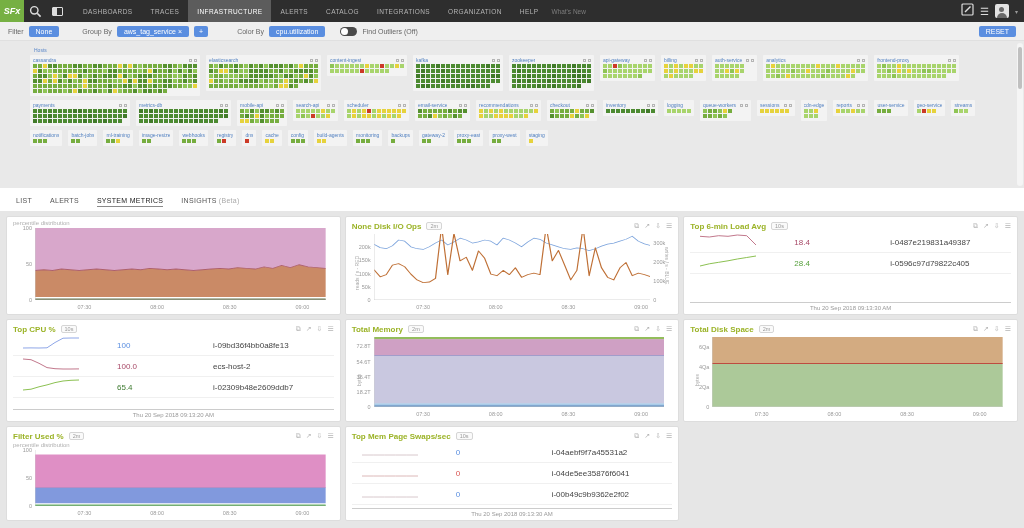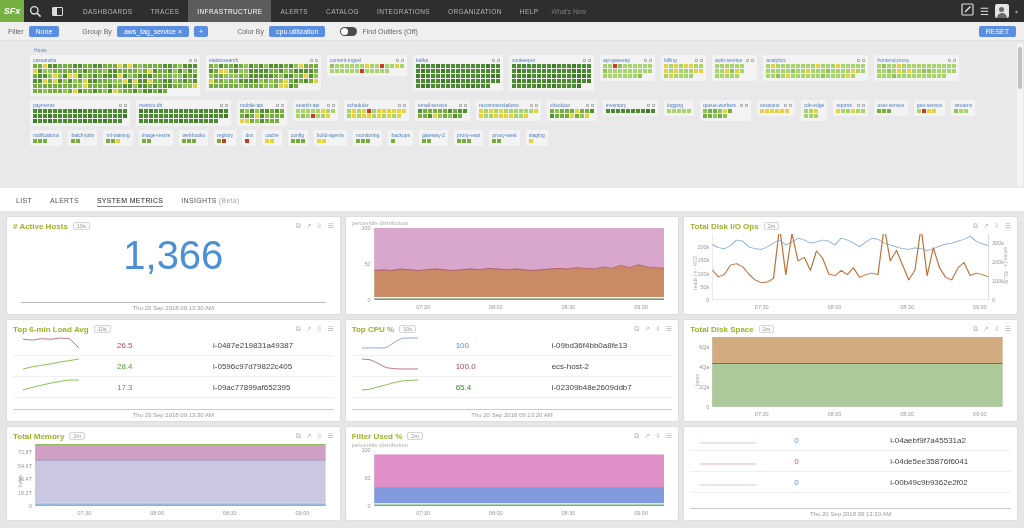--- a/index.html
+++ b/index.html
@@ -1513,37 +1513,20 @@
 
   <div class="tabs" id="tabs">
       <span class="tab">LIST</span>
       <span class="tab">ALERTS</span>
       <span class="tab active">SYSTEM METRICS</span>
       <span class="tab">INSIGHTS<span class="sfx">(Beta)</span></span>
     </div>
 
   <div class="grid" id="grid">
       <div class="card">
-        <div class="c-head">
-          <span class="c-title"># Active Hosts</span>
-          <span class="c-badge">10s</span>
-          <div class="c-icons">
-            <span>⧉</span>
-            <span>↗</span>
-            <span>⇩</span>
-            <span>☰</span>
-          </div>
-        </div>
-        <div class="c-body">
-          <div class="bignum">1,366</div>
-        </div>
-        <div class="ruleline"></div>
-        <div class="c-footer">Thu 20 Sep 2018 09:13:30 AM</div>
-      </div>
-      <div class="card">
         <div class="c-sub">percentile distribution</div>
         <div class="c-body">
           <div class="plotwrap">
             <svg class="plot-svg" viewBox="0 0 300 100" preserveAspectRatio="none">
               <path d="M0,0 L300,0 L300.0,56.0 L290.9,55.0 L281.8,54.0 L272.7,51.0 L263.6,55.0 L254.5,52.0 L245.5,56.0 L236.4,54.0 L227.3,57.0 L218.2,56.0 L209.1,55.0 L200.0,57.0 L190.9,56.0 L181.8,57.0 L172.7,58.0 L163.6,59.0 L154.5,58.0 L145.5,57.0 L136.4,58.0 L127.3,57.0 L118.2,56.0 L109.1,58.0 L100.0,57.0 L90.9,58.0 L81.8,59.0 L72.7,58.0 L63.6,57.0 L54.5,58.0 L45.5,59.0 L36.4,58.0 L27.3,57.0 L18.2,59.0 L9.1,58.0 L0.0,59.0 Z" fill="#d8a7cb"></path>
               <path d="M0,59.0 L0.0,59.0 L9.1,58.0 L18.2,59.0 L27.3,57.0 L36.4,58.0 L45.5,59.0 L54.5,58.0 L63.6,57.0 L72.7,58.0 L81.8,59.0 L90.9,58.0 L100.0,57.0 L109.1,58.0 L118.2,56.0 L127.3,57.0 L136.4,58.0 L145.5,57.0 L154.5,58.0 L163.6,59.0 L172.7,58.0 L181.8,57.0 L190.9,56.0 L200.0,57.0 L209.1,55.0 L218.2,56.0 L227.3,57.0 L236.4,54.0 L245.5,56.0 L254.5,52.0 L263.6,55.0 L272.7,51.0 L281.8,54.0 L290.9,55.0 L300.0,56.0 L300,96 L0,96 Z" fill="#ca8a66"></path>
               <path d="M0,59.0 L0.0,59.0 L9.1,58.0 L18.2,59.0 L27.3,57.0 L36.4,58.0 L45.5,59.0 L54.5,58.0 L63.6,57.0 L72.7,58.0 L81.8,59.0 L90.9,58.0 L100.0,57.0 L109.1,58.0 L118.2,56.0 L127.3,57.0 L136.4,58.0 L145.5,57.0 L154.5,58.0 L163.6,59.0 L172.7,58.0 L181.8,57.0 L190.9,56.0 L200.0,57.0 L209.1,55.0 L218.2,56.0 L227.3,57.0 L236.4,54.0 L245.5,56.0 L254.5,52.0 L263.6,55.0 L272.7,51.0 L281.8,54.0 L290.9,55.0 L300.0,56.0" fill="none" stroke="#ad5f6d" stroke-width="1.2"></path>
               <rect x="0" y="98" width="300" height="2" fill="#55633a"></rect>
               <line x1="0" y1="0" x2="0" y2="100" stroke="#ccc" stroke-width="1"></line>
               <line x1="0" y1="100" x2="300" y2="100" stroke="#ccc" stroke-width="1"></line>
@@ -1555,21 +1538,21 @@
           <div class="xticks">
             <span class="xtick" style="left: 17%;">07:30</span>
             <span class="xtick" style="left: 42%;">08:00</span>
             <span class="xtick" style="left: 67%;">08:30</span>
             <span class="xtick" style="left: 92%;">09:00</span>
           </div>
         </div>
       </div>
       <div class="card">
         <div class="c-head">
-          <span class="c-title">Total Disk I/O Ops</span>
+          <span class="c-title">None Disk I/O Ops</span>
           <span class="c-badge">2m</span>
           <div class="c-icons">
             <span>⧉</span>
             <span>↗</span>
             <span>⇩</span>
             <span>☰</span>
           </div>
         </div>
         <div class="c-body">
           <div class="plotwrap rr">
@@ -1609,36 +1592,29 @@
             <span>↗</span>
             <span>⇩</span>
             <span>☰</span>
           </div>
         </div>
         <div class="c-body listrows">
           <div class="lrow">
             <div class="lspark"><svg width="60" height="14" viewBox="0 0 60 14">
                 <path d="M2.0,3.3 L11.3,4.0 L20.7,2.7 L30.0,3.3 L39.3,2.0 L48.7,2.7 L58.0,12.0" fill="none" stroke="#c2788c" stroke-width="1"></path>
               </svg></div>
-            <div class="lval" style="color: rgb(168, 74, 104);">26.5</div>
+            <div class="lval" style="color: rgb(168, 74, 104);">18.4</div>
             <div class="lhost">i-0487e219831a49387</div>
           </div>
           <div class="lrow">
             <div class="lspark"><svg width="60" height="14" viewBox="0 0 60 14">
                 <path d="M2.0,12.0 L11.3,9.8 L20.7,8.3 L30.0,6.8 L39.3,5.0 L48.7,3.5 L58.0,2.0" fill="none" stroke="#8cc152" stroke-width="1"></path>
               </svg></div>
             <div class="lval" style="color: rgb(88, 161, 62);">28.4</div>
             <div class="lhost">i-0596c97d79822c405</div>
-          </div>
-          <div class="lrow">
-            <div class="lspark"><svg width="60" height="14" viewBox="0 0 60 14">
-                <path d="M2.0,12.0 L11.3,9.4 L20.7,7.2 L30.0,5.0 L39.3,3.3 L48.7,2.0 L58.0,2.0" fill="none" stroke="#8cc152" stroke-width="1"></path>
-              </svg></div>
-            <div class="lval" style="color: rgb(88, 161, 62);">17.3</div>
-            <div class="lhost">i-09ac77899af652395</div>
           </div>
         </div>
         <div class="lfoot-sep"></div>
         <div class="c-footer">Thu 20 Sep 2018 09:13:30 AM</div>
       </div>
       <div class="card">
         <div class="c-head">
           <span class="c-title">Top CPU %</span>
           <span class="c-badge">10s</span>
           <div class="c-icons">
@@ -1666,54 +1642,20 @@
           <div class="lrow">
             <div class="lspark"><svg width="60" height="14" viewBox="0 0 60 14">
                 <path d="M2.0,12.0 L10.0,11.2 L18.0,8.8 L26.0,6.9 L34.0,4.6 L42.0,3.0 L50.0,2.3 L58.0,2.0" fill="none" stroke="#8cc152" stroke-width="1"></path>
               </svg></div>
             <div class="lval" style="color: rgb(61, 122, 47);">65.4</div>
             <div class="lhost">i-02309b48e2609ddb7</div>
           </div>
         </div>
         <div class="lfoot-sep"></div>
         <div class="c-footer">Thu 20 Sep 2018 09:13:20 AM</div>
-      </div>
-      <div class="card">
-        <div class="c-head">
-          <span class="c-title">Total Disk Space</span>
-          <span class="c-badge">2m</span>
-          <div class="c-icons">
-            <span>⧉</span>
-            <span>↗</span>
-            <span>⇩</span>
-            <span>☰</span>
-          </div>
-        </div>
-        <div class="c-body">
-          <div class="plotwrap">
-            <div class="ylab" style="left: -18px; top: 70%;">bytes</div>
-            <svg class="plot-svg" viewBox="0 0 300 100" preserveAspectRatio="none">
-              <rect x="0" y="37.85714285714287" width="300" height="62.14285714285713" fill="#acc999"></rect>
-              <rect x="0" y="0" width="300" height="37.85714285714287" fill="#d3ab81"></rect>
-              <line x1="0" y1="37.85714285714287" x2="300" y2="37.85714285714287" stroke="#bd4b40" stroke-width="1.2"></line>
-              <line x1="0" y1="0" x2="0" y2="100" stroke="#ccc" stroke-width="1"></line>
-              <line x1="0" y1="100" x2="300" y2="100" stroke="#ccc" stroke-width="1"></line>
-            </svg>
-            <span class="ytick" style="top: 14.2857%;">6Qa</span>
-            <span class="ytick" style="top: 42.8571%;">4Qa</span>
-            <span class="ytick" style="top: 71.4286%;">2Qa</span>
-            <span class="ytick" style="top: 100%;">0</span>
-          </div>
-          <div class="xticks">
-            <span class="xtick" style="left: 17%;">07:30</span>
-            <span class="xtick" style="left: 42%;">08:00</span>
-            <span class="xtick" style="left: 67%;">08:30</span>
-            <span class="xtick" style="left: 92%;">09:00</span>
-          </div>
-        </div>
       </div>
       <div class="card">
         <div class="c-head">
           <span class="c-title">Total Memory</span>
           <span class="c-badge">2m</span>
           <div class="c-icons">
             <span>⧉</span>
             <span>↗</span>
             <span>⇩</span>
             <span>☰</span>
@@ -1742,20 +1684,54 @@
           <div class="xticks">
             <span class="xtick" style="left: 17%;">07:30</span>
             <span class="xtick" style="left: 42%;">08:00</span>
             <span class="xtick" style="left: 67%;">08:30</span>
             <span class="xtick" style="left: 92%;">09:00</span>
           </div>
         </div>
       </div>
       <div class="card">
         <div class="c-head">
+          <span class="c-title">Total Disk Space</span>
+          <span class="c-badge">2m</span>
+          <div class="c-icons">
+            <span>⧉</span>
+            <span>↗</span>
+            <span>⇩</span>
+            <span>☰</span>
+          </div>
+        </div>
+        <div class="c-body">
+          <div class="plotwrap">
+            <div class="ylab" style="left: -18px; top: 70%;">bytes</div>
+            <svg class="plot-svg" viewBox="0 0 300 100" preserveAspectRatio="none">
+              <rect x="0" y="37.85714285714287" width="300" height="62.14285714285713" fill="#acc999"></rect>
+              <rect x="0" y="0" width="300" height="37.85714285714287" fill="#d3ab81"></rect>
+              <line x1="0" y1="37.85714285714287" x2="300" y2="37.85714285714287" stroke="#bd4b40" stroke-width="1.2"></line>
+              <line x1="0" y1="0" x2="0" y2="100" stroke="#ccc" stroke-width="1"></line>
+              <line x1="0" y1="100" x2="300" y2="100" stroke="#ccc" stroke-width="1"></line>
+            </svg>
+            <span class="ytick" style="top: 14.2857%;">6Qa</span>
+            <span class="ytick" style="top: 42.8571%;">4Qa</span>
+            <span class="ytick" style="top: 71.4286%;">2Qa</span>
+            <span class="ytick" style="top: 100%;">0</span>
+          </div>
+          <div class="xticks">
+            <span class="xtick" style="left: 17%;">07:30</span>
+            <span class="xtick" style="left: 42%;">08:00</span>
+            <span class="xtick" style="left: 67%;">08:30</span>
+            <span class="xtick" style="left: 92%;">09:00</span>
+          </div>
+        </div>
+      </div>
+      <div class="card">
+        <div class="c-head">
           <span class="c-title">Filter Used %</span>
           <span class="c-badge">2m</span>
           <div class="c-icons">
             <span>⧉</span>
             <span>↗</span>
             <span>⇩</span>
             <span>☰</span>
           </div>
         </div>
         <div class="c-sub">percentile distribution</div>
@@ -1775,20 +1751,30 @@
           </div>
           <div class="xticks">
             <span class="xtick" style="left: 17%;">07:30</span>
             <span class="xtick" style="left: 42%;">08:00</span>
             <span class="xtick" style="left: 67%;">08:30</span>
             <span class="xtick" style="left: 92%;">09:00</span>
           </div>
         </div>
       </div>
       <div class="card">
+        <div class="c-head">
+          <span class="c-title">Top Mem Page Swaps/sec</span>
+          <span class="c-badge">10s</span>
+          <div class="c-icons">
+            <span>⧉</span>
+            <span>↗</span>
+            <span>⇩</span>
+            <span>☰</span>
+          </div>
+        </div>
         <div class="c-body listrows">
           <div class="lrow">
             <div class="lspark"><svg width="60" height="14" viewBox="0 0 60 14">
                 <path d="M2.0,12.0 L13.2,12.0 L24.4,12.0 L35.6,12.0 L46.8,12.0 L58.0,12.0" fill="none" stroke="#d8c8cc" stroke-width="1"></path>
               </svg></div>
             <div class="lval" style="color: rgb(90, 142, 224);">0</div>
             <div class="lhost">i-04aebf9f7a45531a2</div>
           </div>
           <div class="lrow">
             <div class="lspark"><svg width="60" height="14" viewBox="0 0 60 14">

